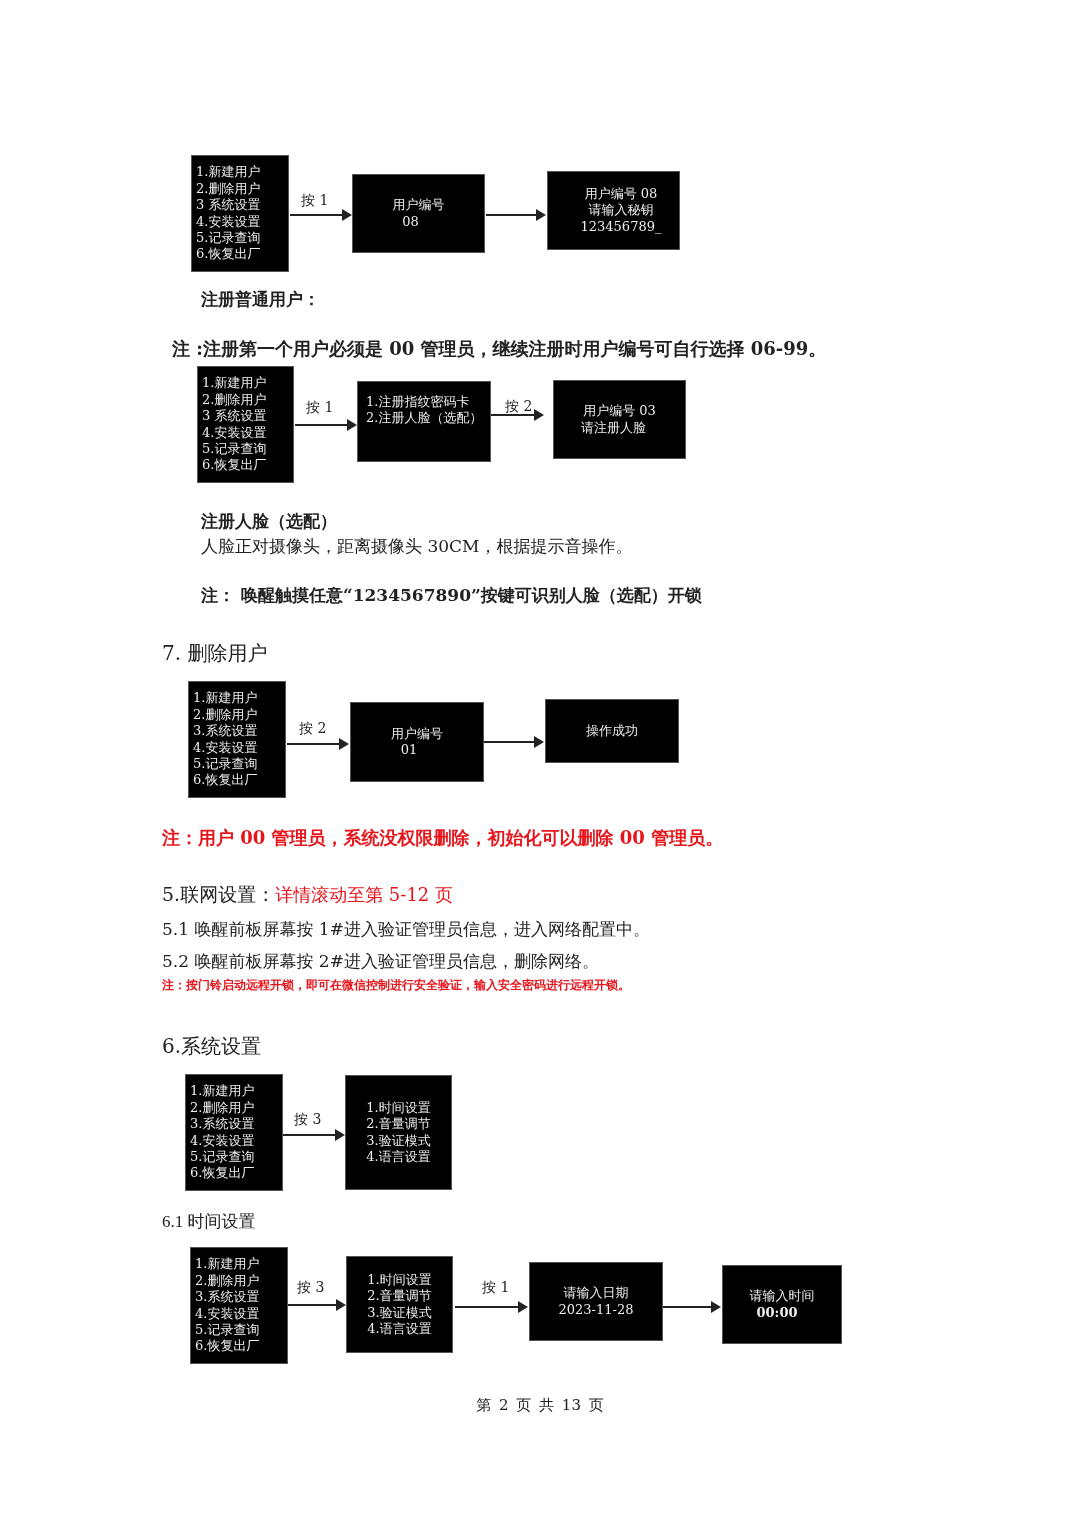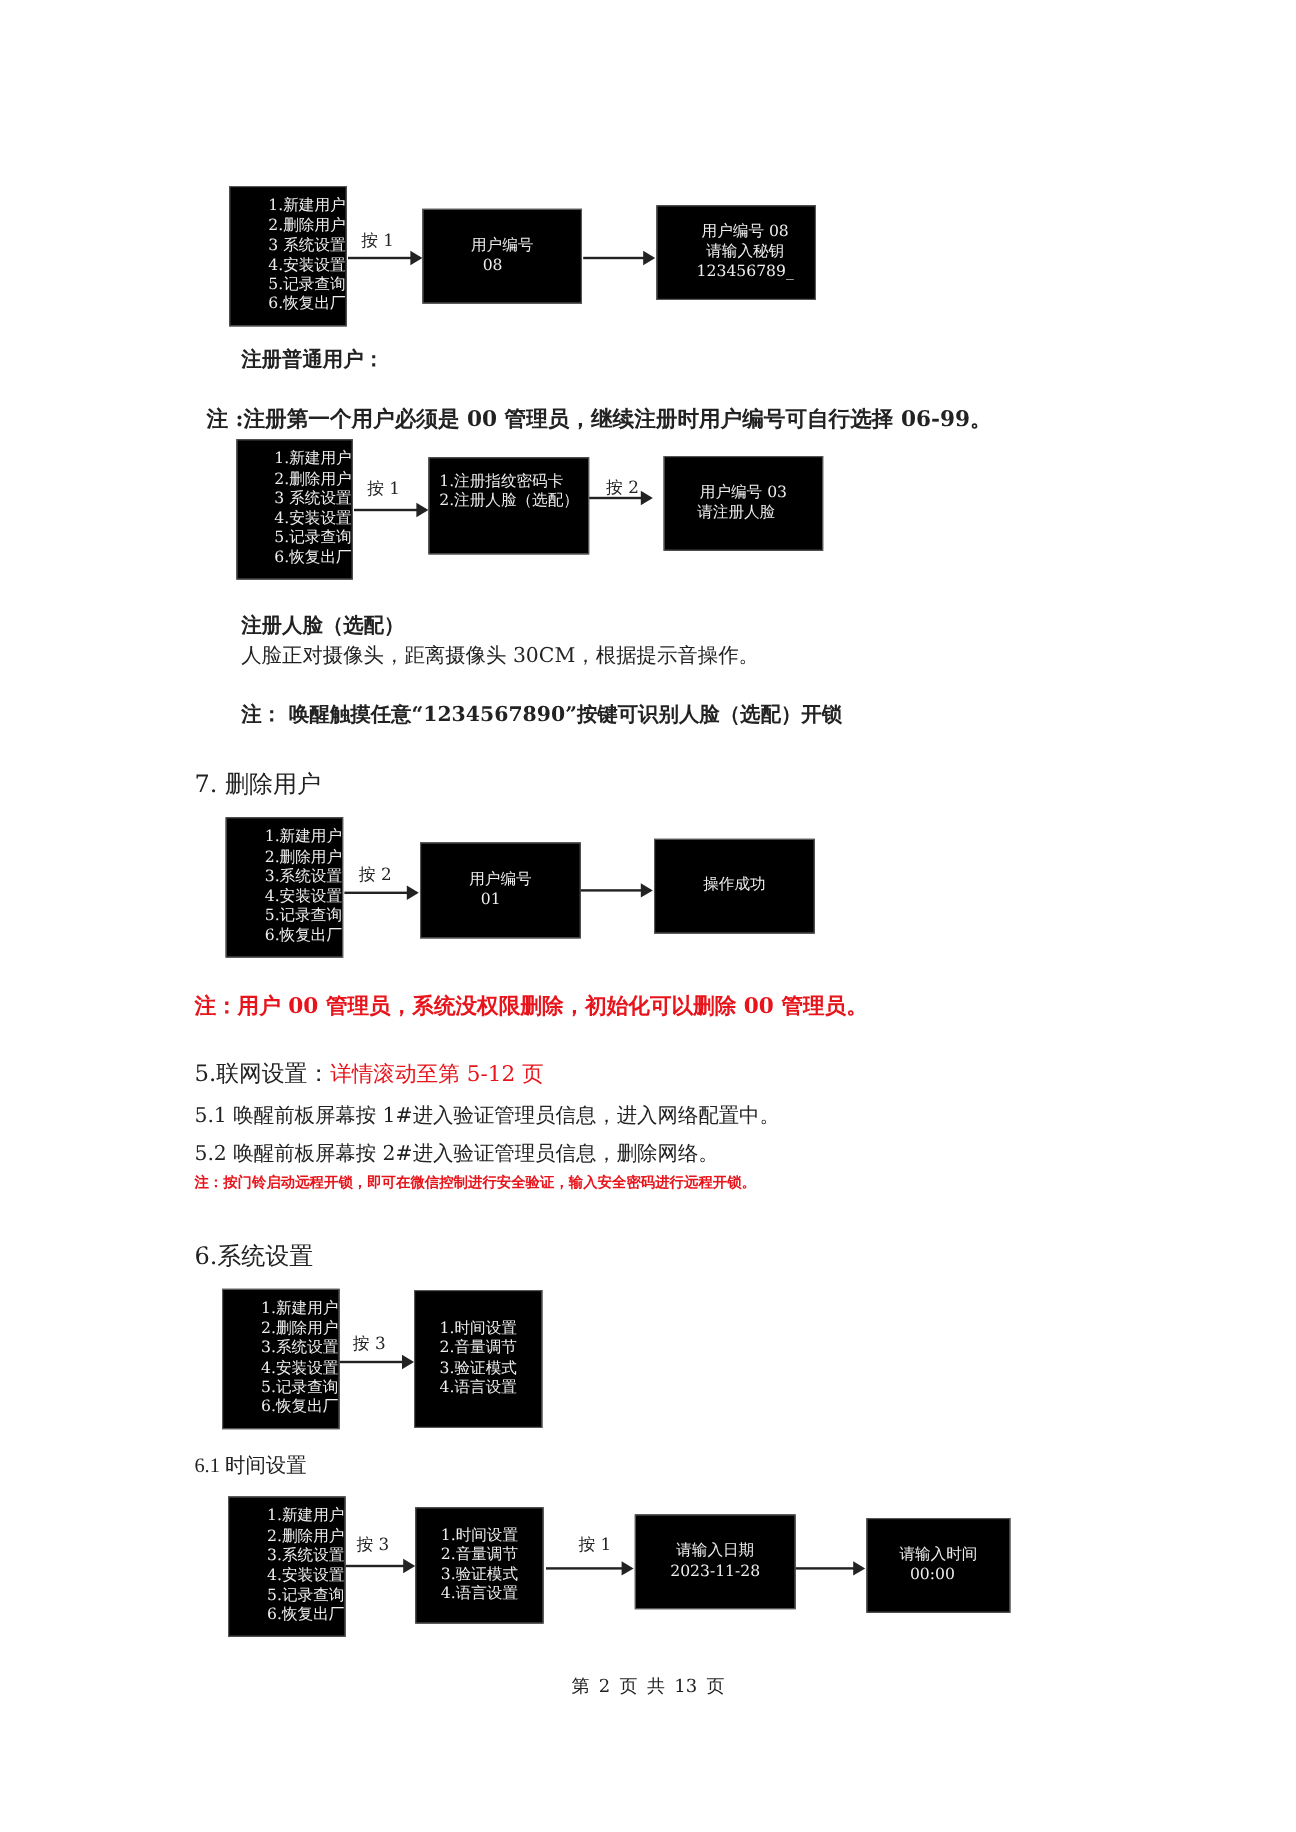--- a/index.html
+++ b/index.html
@@ -3,21 +3,21 @@
 <meta charset="utf-8">
 <style>
   html, body { margin: 0; padding: 0; background: #ffffff; }
   body { width: 1080px; height: 1527px; position: relative; overflow: hidden;
          font-family: "DejaVu Serif", "Liberation Serif", serif; color: #222; }
   .abs { position: absolute; }
   .box { position: absolute; background: #000; border: 1px solid #555;
          color: #eee; font-size: 13px; line-height: 16.4px;
          display: flex; flex-direction: column; justify-content: center; box-sizing: border-box; }
   .box .line { white-space: nowrap; }
-  .menu { padding-left: 4px; text-align: right; }
+  .menu { padding-left: 4px; }
   .center { align-items: center; text-align: center; }
   .arrow { position: absolute; height: 2px; background: #222; }
   .arrow::after { content: ""; position: absolute; right: -2px; top: -5px;
          border-left: 10px solid #222; border-top: 6px solid transparent; border-bottom: 6px solid transparent; }
   .alabel { position: absolute; font-size: 14px; color: #222; white-space: nowrap; }
   .txt { position: absolute; white-space: nowrap; font-size: 17px; color: #222; }
   .bold { font-weight: bold; }
   .red { color: #e8141b; }
   .h { font-size: 20px; }
 </style>
@@ -82,21 +82,21 @@
   <div class="line">5.记录查询</div>
   <div class="line">6.恢复出厂</div>
 </div>
 <span class="alabel" style="left:299px;top:720px;">按 2</span>
 <div class="arrow" style="left:287px;top:743px;width:60px;"></div>
 <div class="box center" style="left:350px;top:702px;width:134px;height:80px;">
   <div class="line">用户编号</div>
   <div class="line" style="margin-right:16px;">01</div>
 </div>
 <div class="arrow" style="left:484px;top:741px;width:58px;"></div>
-<div class="box center" style="left:545px;top:699px;width:134px;height:79px;">
+<div class="box center" style="left:545px;top:699px;width:134px;height:64px;">
   <div class="line">操作成功</div>
 </div>
 <div class="txt bold red" style="left:162px;top:826px;font-size:18px;">注：用户 00 管理员，系统没权限删除，初始化可以删除 00 管理员。</div>
 
 <div class="abs" style="left:162px;top:882px;white-space:nowrap;">
   <span class="h" style="font-size:19px;">5.联网设置：</span><span class="red" style="font-size:18px;">详情滚动至第 5-12 页</span>
 </div>
 <div class="txt" style="left:162px;top:918px;">5.1 唤醒前板屏幕按 1#进入验证管理员信息，进入网络配置中。</div>
 <div class="txt" style="left:162px;top:950px;">5.2 唤醒前板屏幕按 2#进入验证管理员信息，删除网络。</div>
 <div class="txt bold red" style="left:162px;top:977px;font-size:12px;">注：按门铃启动远程开锁，即可在微信控制进行安全验证，输入安全密码进行远程开锁。</div>
@@ -139,16 +139,16 @@
 </div>
 <span class="alabel" style="left:482px;top:1279px;">按 1</span>
 <div class="arrow" style="left:455px;top:1306px;width:71px;"></div>
 <div class="box center" style="left:529px;top:1262px;width:134px;height:79px;">
   <div class="line">请输入日期</div>
   <div class="line">2023-11-28</div>
 </div>
 <div class="arrow" style="left:663px;top:1306px;width:56px;"></div>
 <div class="box center" style="left:722px;top:1265px;width:120px;height:79px;">
   <div class="line">请输入时间</div>
-  <div class="line" style="margin-right:10px;">00:00</div>
+  <div class="line" style="margin-right:10px;font-weight:bold;">00:00</div>
 </div>
 
 <div class="txt" style="left:0;width:1080px;text-align:center;top:1396px;font-size:15px;word-spacing:3px;">第 2 页 共 13 页</div>
 
 </body></html>

